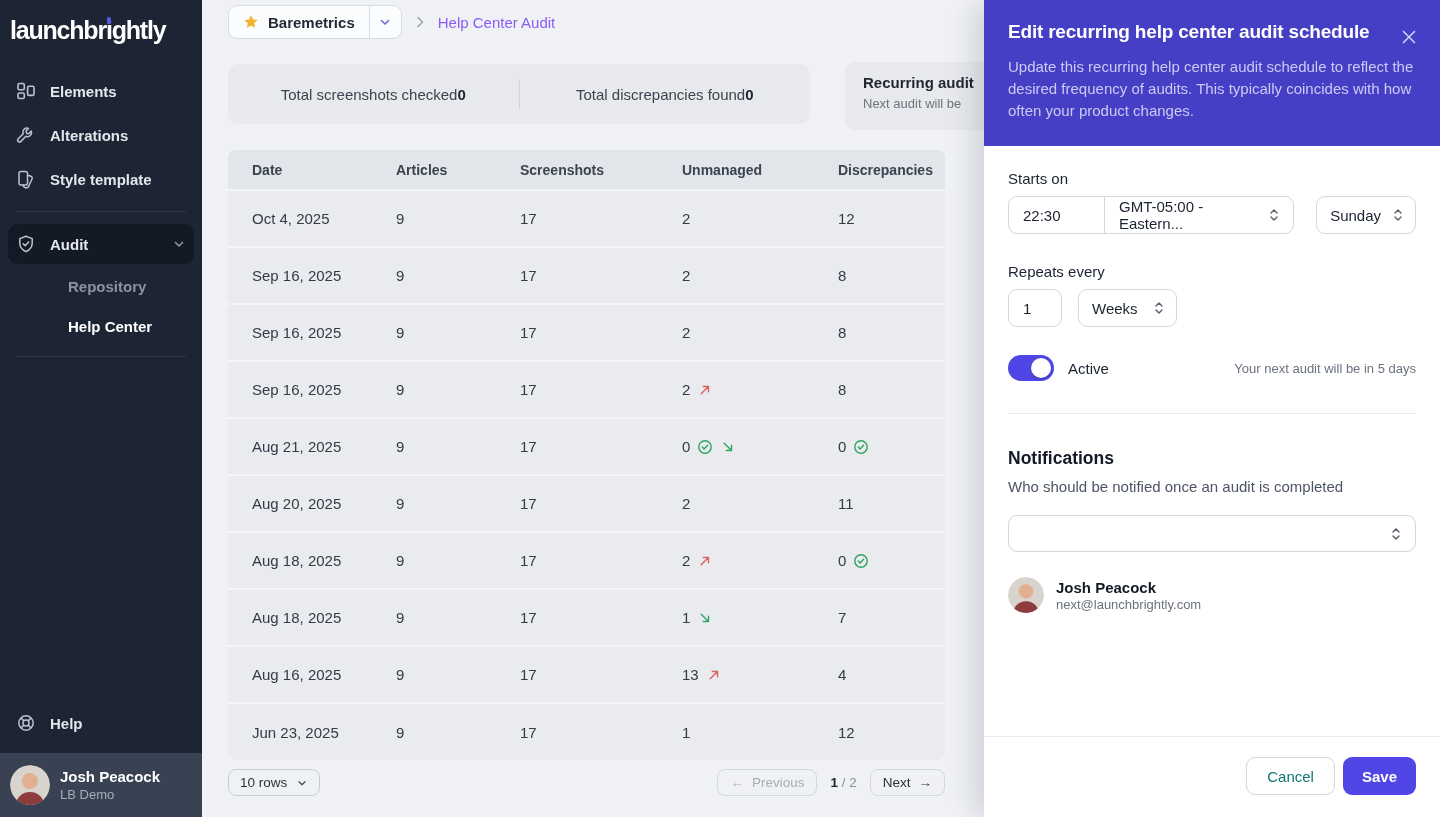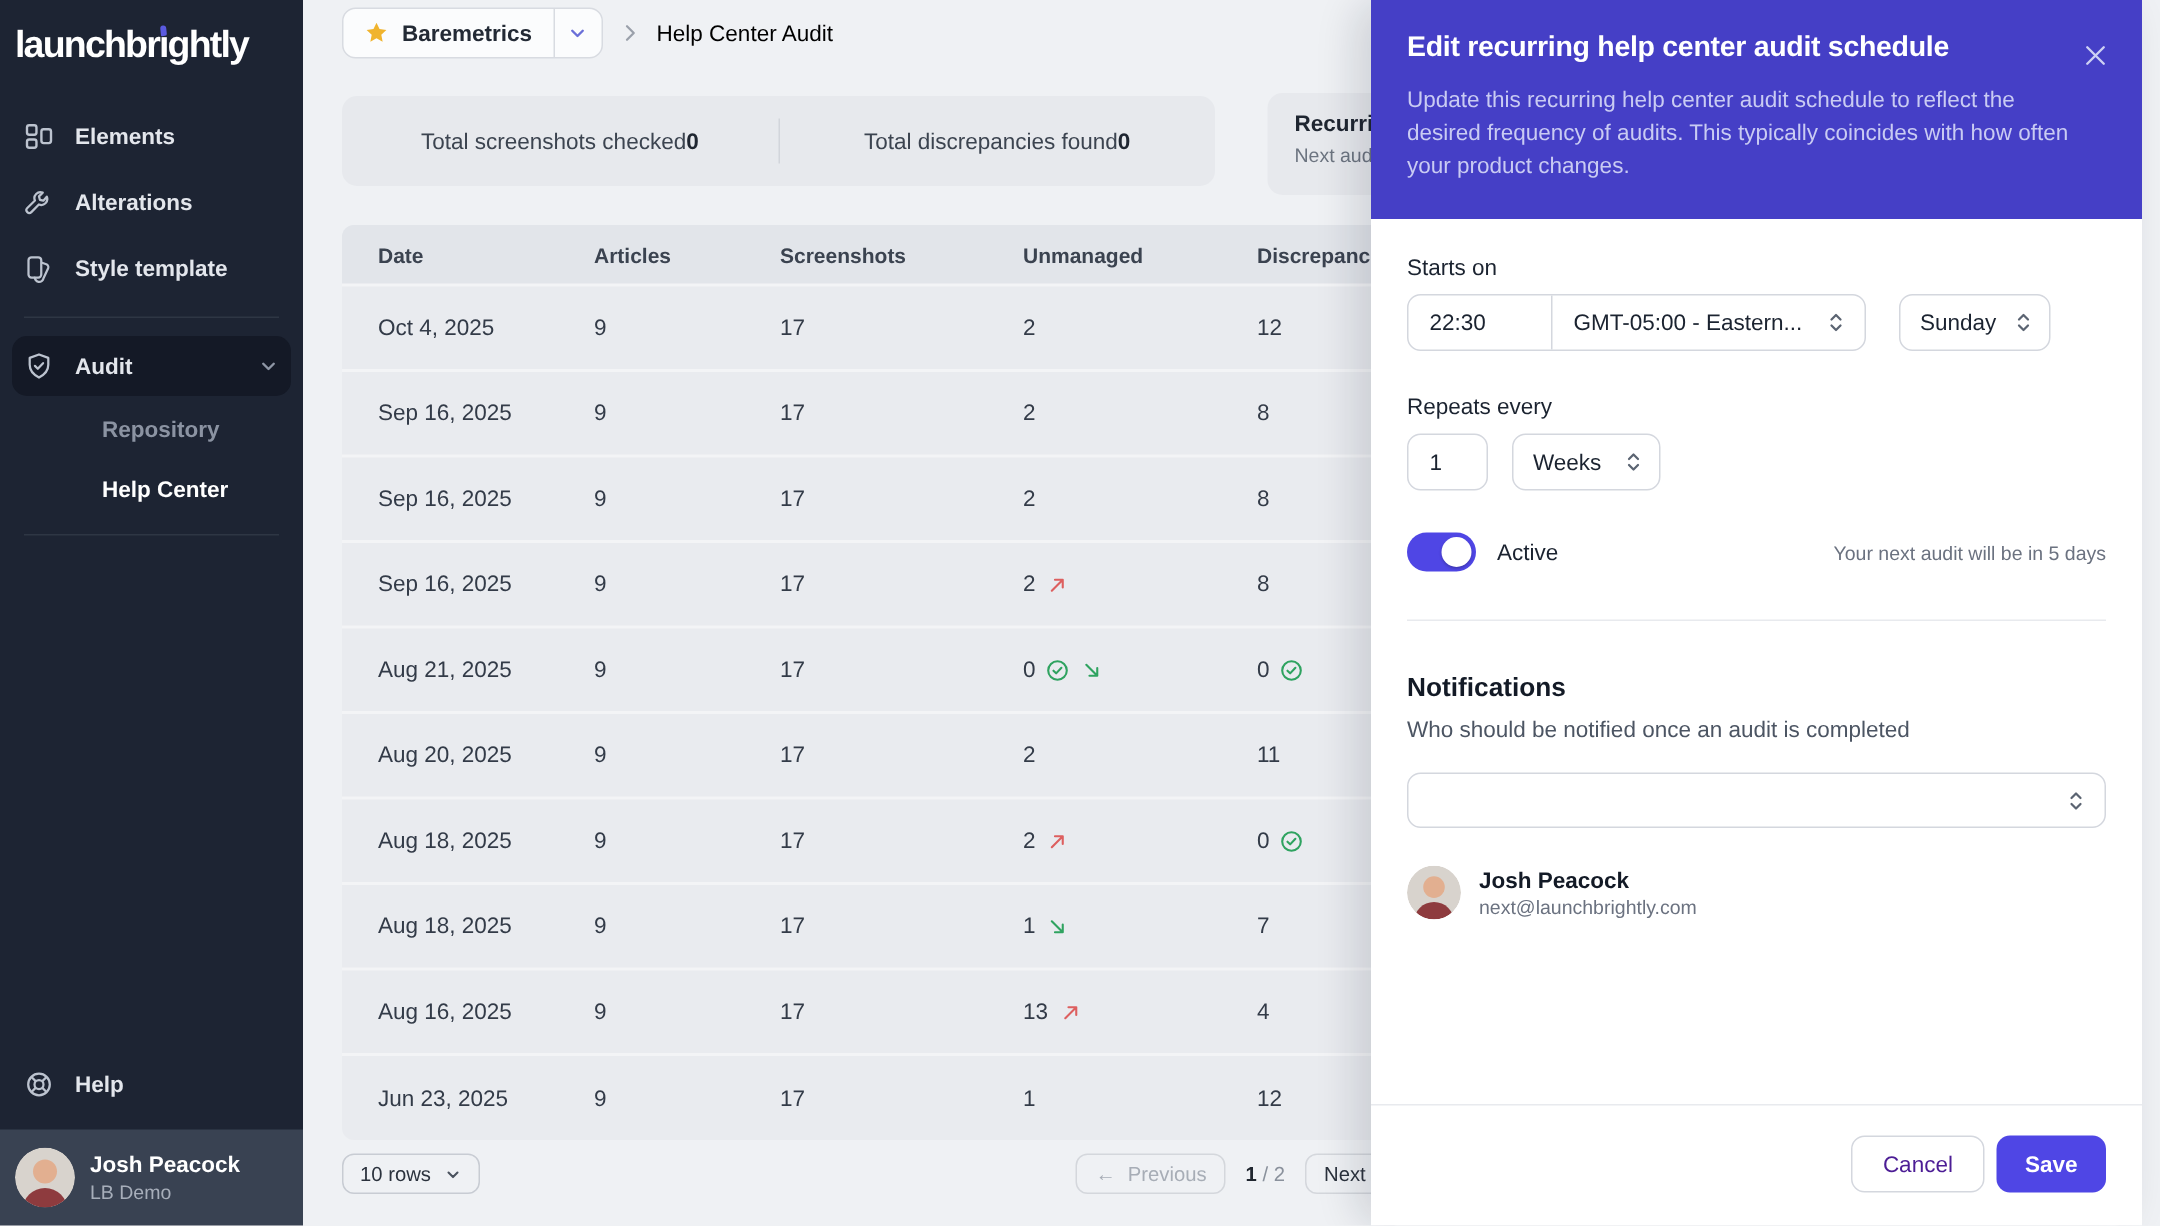--- a/index.html
+++ b/index.html
@@ -36,21 +36,21 @@
   .user-org{font-size:13px;color:#a7aeba;}
 
   
   .main{position:absolute;left:202px;top:0;right:0;bottom:0;background:#eff1f4;}
   .topbar{display:flex;align-items:center;height:44px;padding-left:26px;}
   .project-btn{display:flex;align-items:stretch;height:34px;background:#fbfcfd;border:1px solid #d8dbe1;border-radius:9px;overflow:hidden;cursor:pointer;}
   .project-main{display:flex;align-items:center;gap:9px;padding:0 14px;}
   .project-label{font-size:15px;font-weight:600;color:#232a35;}
   .project-chev{display:flex;align-items:center;justify-content:center;width:32px;border-left:1px solid #d8dbe1;color:#6a6fd8;}
   .crumb-sep{margin:0 10px;color:#9aa0aa;}
-  .page-title{font-size:15px;color:#000000;}
+  .page-title{font-size:15px;color:#8b5cf6;}
 
   .stats-bar{position:absolute;left:26px;top:64px;width:582px;height:60px;background:#e7e9ed;border-radius:10px;display:flex;align-items:center;}
   .stat{flex:1;display:flex;align-items:center;justify-content:center;font-size:15px;color:#3c4450;}
   .stat b{font-weight:700;color:#1f2631;}
   .stat-divider{width:1px;height:30px;background:#d2d5db;}
   .recurring-card{position:absolute;left:643px;top:62px;width:340px;height:68px;background:#e7e9ed;border-radius:10px;padding:12px 0 0 18px;}
   .recurring-title{font-size:15px;font-weight:700;color:#1f2631;white-space:nowrap;}
   .recurring-sub{font-size:13px;color:#6c7480;margin-top:5px;white-space:nowrap;}
 
   .table-wrap{position:absolute;left:26px;top:150px;width:717px;background:#e9ebef;border-radius:8px;overflow:hidden;}
@@ -68,21 +68,21 @@
   .table-footer{position:absolute;left:26px;top:769px;width:717px;display:flex;align-items:center;justify-content:space-between;}
   .rows-btn{display:flex;align-items:center;gap:9px;height:27px;padding:0 11px;border:1px solid #c8ccd3;border-radius:8px;font-size:13.5px;color:#2b323d;cursor:pointer;background:transparent;}
   .pager{display:flex;align-items:center;gap:13px;}
   .page-btn{display:flex;align-items:center;gap:8px;height:27px;padding:0 12px;border:1px solid #d4d7dc;border-radius:8px;font-size:13.5px;cursor:pointer;background:transparent;}
   .page-btn.disabled{color:#a7adb6;}
   .page-btn.enabled{color:#2b323d;}
   .page-ind{font-size:13.5px;color:#8a919c;}
   .page-ind b{color:#20262f;font-weight:700;}
 
   
-  .drawer{position:absolute;right:12px;top:0;bottom:0;width:514px;background:#fff;box-shadow:-10px 0 28px rgba(16,24,40,.14);z-index:10;border-radius:18px;}
+  .drawer{position:absolute;right:0;top:0;bottom:0;width:456px;background:#fff;box-shadow:-10px 0 28px rgba(16,24,40,.14);z-index:10;border-radius:18px;}
   .drawer-header{position:relative;background:var(--drawer_header);color:#fff;padding:21px 24px 24px;}
   .drawer-title{font-size:19px;font-weight:700;letter-spacing:-.2px;}
   .drawer-desc{margin-top:13px;font-size:15px;line-height:22px;color:#c9cbf3;max-width:446px;}
   .drawer-close{position:absolute;right:18px;top:24px;color:#cdd0f4;cursor:pointer;padding:4px;}
   .drawer-body{padding:24px 24px 0;}
   .field-label{font-size:15px;color:#1b2330;margin-bottom:9px;}
   .starts-row{display:flex;gap:22px;}
   .joined{display:flex;align-items:stretch;width:306px;height:38px;border:1px solid #d4d7de;border-radius:9px;background:#fff;}
   .time-input{display:flex;align-items:center;width:96px;padding-left:14px;font-size:15px;color:#1b2330;border-right:1px solid #d4d7de;}
   .tz-select{flex:1;display:flex;align-items:center;justify-content:space-between;padding:0 12px 0 14px;font-size:15px;color:#1b2330;cursor:pointer;}
@@ -101,21 +101,21 @@
   .hdivider{height:1px;background:#e8eaee;margin-top:32px;}
   .notif-h{margin-top:34px;font-size:17.5px;font-weight:700;color:#131a26;}
   .notif-sub{margin-top:9px;font-size:15px;color:#4c5563;}
   .notif-select{display:flex;align-items:center;justify-content:flex-end;height:37px;border:1px solid #d4d7de;border-radius:9px;margin-top:20px;padding-right:12px;cursor:pointer;}
   .notif-user{display:flex;align-items:center;gap:12px;margin-top:25px;}
   .notif-avatar{width:36px;height:36px;}
   .nu-name{font-size:15px;font-weight:700;color:#131a26;line-height:1.3;}
   .nu-email{font-size:13px;color:#6b7280;}
   .drawer-footer{position:absolute;left:0;right:0;bottom:0;border-top:1px solid #e8eaee;padding:20px 24px 22px;display:flex;justify-content:flex-end;gap:8px;background:#fff;}
   .btn{display:flex;align-items:center;justify-content:center;height:38px;border-radius:9px;font-size:15px;cursor:pointer;}
-  .btn-cancel{padding:0 20px;border:1px solid #d4d7de;background:#fff;color:#4c1d95;}
+  .btn-cancel{padding:0 20px;border:1px solid #d4d7de;background:#fff;color:#0f766e;}
   .btn-save{padding:0 19px;background:var(--accent);color:#fff;font-weight:600;border:none;}
 </style>
 </head>
 <body>
 
 <aside class="sidebar">
   <div class="logo"><span>launchbr</span><span class="logo-i">ı</span><span>ghtly</span></div>
 
   <div class="nav-item">
     <span class="nicon">

